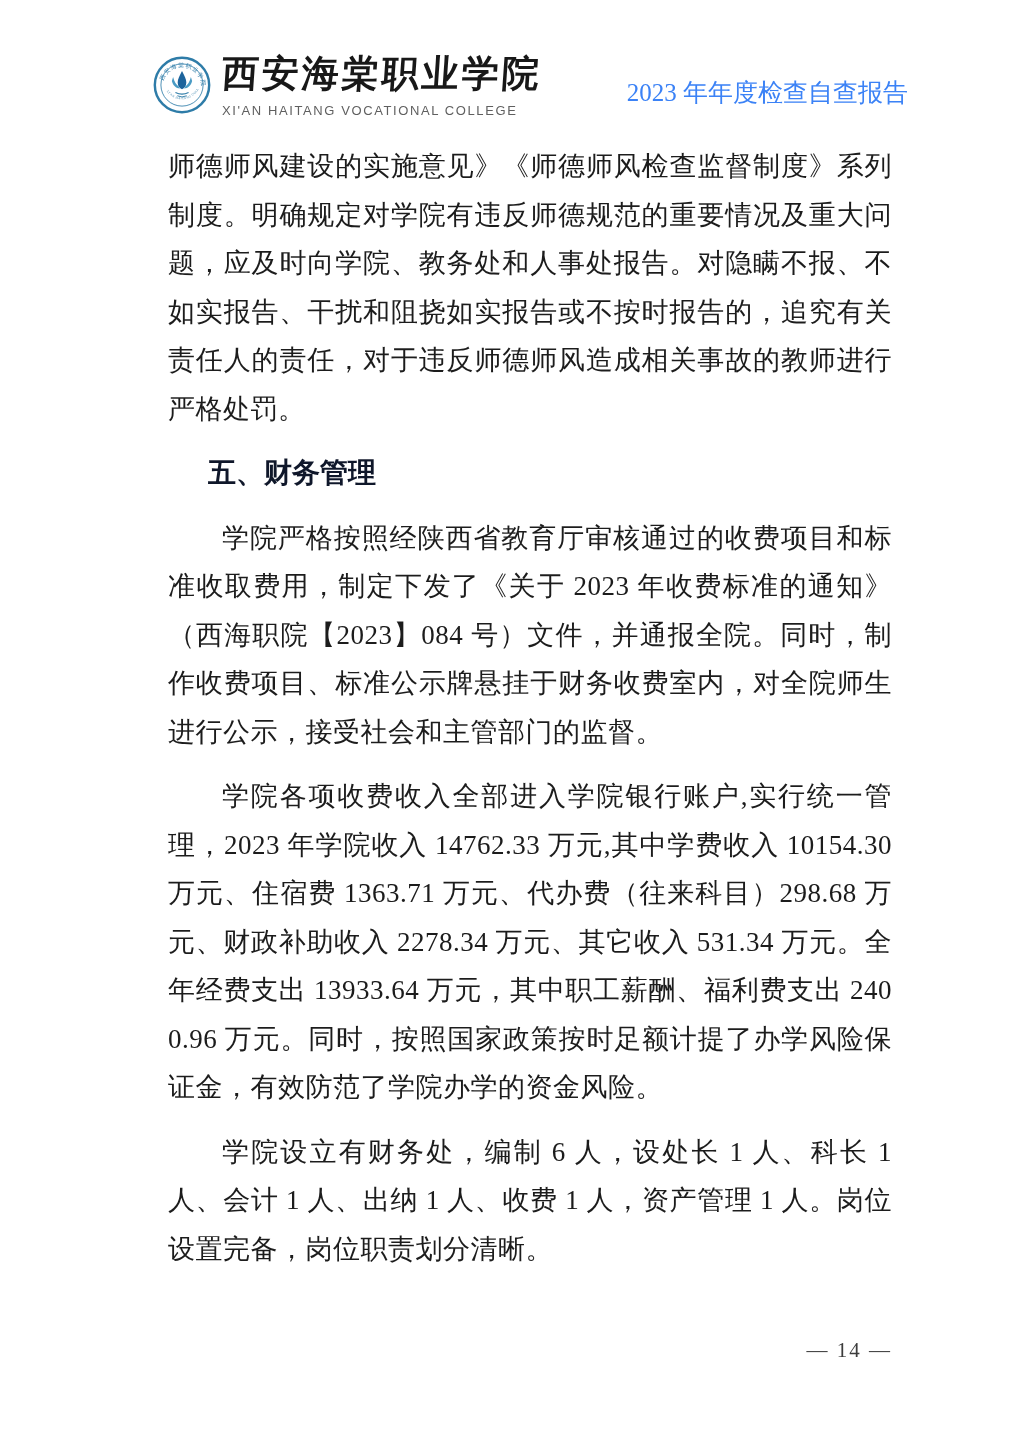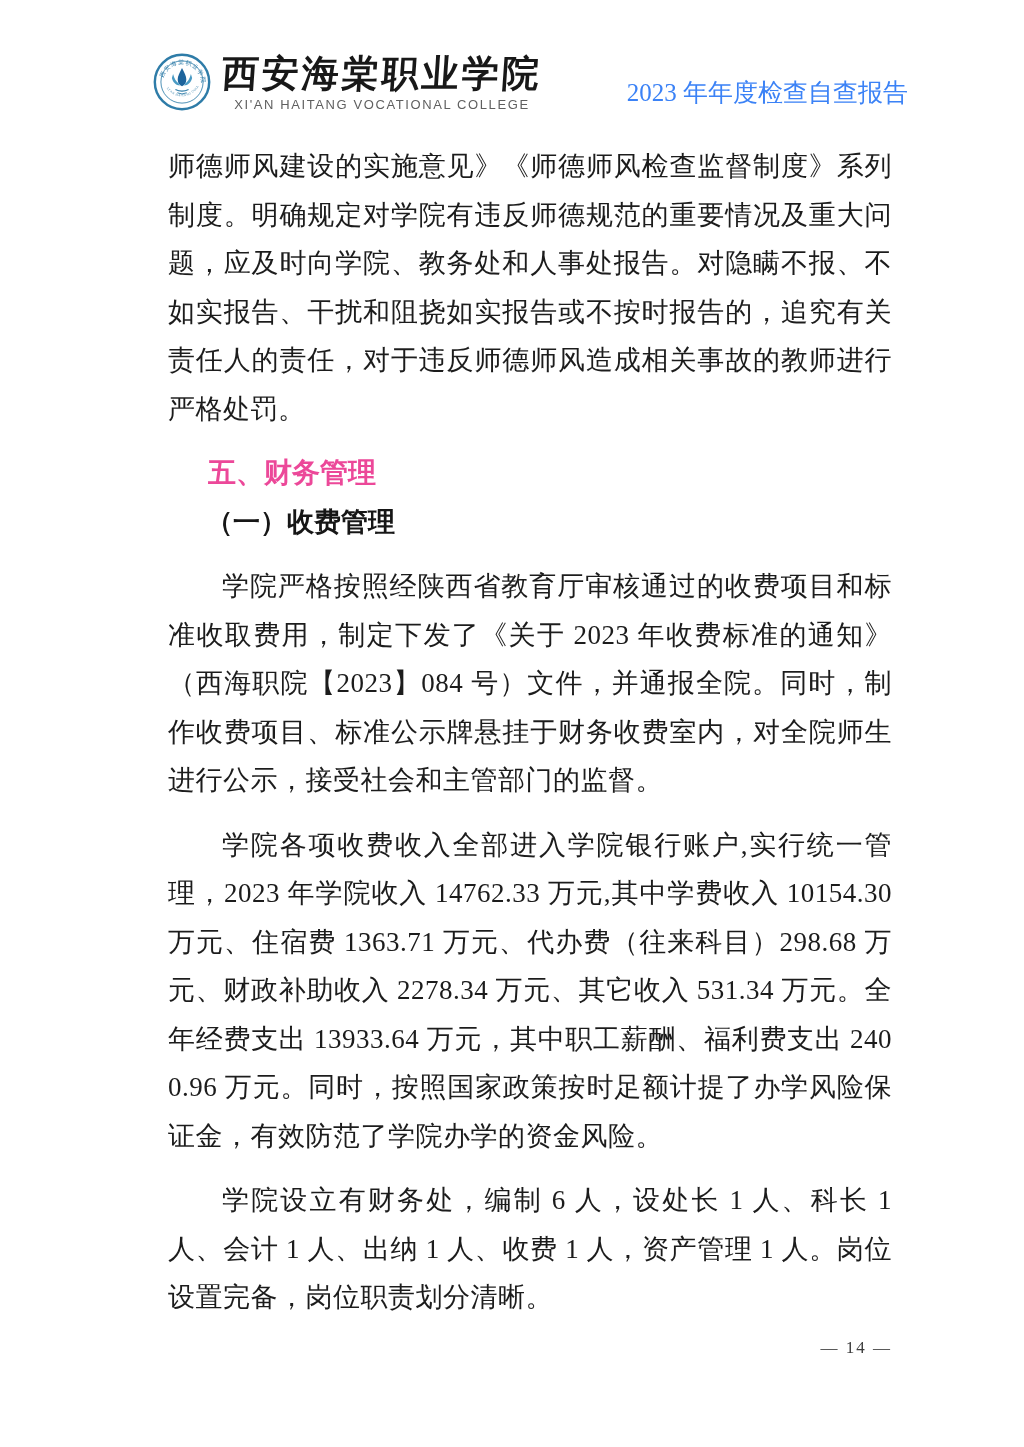--- a/index.html
+++ b/index.html
@@ -48,23 +48,22 @@
     line-height: 42px;
     letter-spacing: 3px;
     color: #181818;
     transform: skewX(-4deg);
   }
   .college-en {
     font-family: "Liberation Sans", "DejaVu Sans", sans-serif;
     font-size: 13px;
     letter-spacing: 1.6px;
     color: #5f5f5f;
-    margin-top: 3px;
+    margin-top: 9px;
     white-space: nowrap;
-    text-align: center;
   }
   .report-title {
     margin-top: 24px;
     font-size: 25px;
     color: #3b82f6;
     white-space: nowrap;
   }
 
   
   .content {
@@ -85,38 +84,38 @@
   .para.no-indent {
     text-indent: 0;
   }
   .heading {
     margin: 0;
     font-family: "Liberation Sans", "DejaVu Sans", sans-serif;
     font-weight: bold;
     font-size: 28px;
     line-height: 48.5px;
     text-indent: 2em;
-    color: #ec4899;
+    color: #0f172a;
   }
   .subheading {
     margin: 0;
     font-size: 27px;
     line-height: 48.5px;
     text-indent: 2em;
     color: #161616;
   }
 
   
   .page-number {
     position: absolute;
     left: 152px;
     top: 1338px;
     width: 740px;
     text-align: right;
-    font-size: 17px;
+    font-size: 21px;
     color: #3c3c3c;
     letter-spacing: 2px;
   }
 </style>
 </head>
 <body>
 
 <div class="page">
 
   <div class="header">
@@ -146,21 +145,20 @@
         <div class="college-zh">西安海棠职业学院</div>
         <div class="college-en">XI'AN HAITANG VOCATIONAL COLLEGE</div>
       </div>
     </div>
     <div class="report-title">2023 年年度检查自查报告</div>
   </div>
 
   <div class="content">
     <p class="para no-indent">师德师风建设的实施意见》《师德师风检查监督制度》系列制度。明确规定对学院有违反师德规范的重要情况及重大问题，应及时向学院、教务处和人事处报告。对隐瞒不报、不如实报告、干扰和阻挠如实报告或不按时报告的，追究有关责任人的责任，对于违反师德师风造成相关事故的教师进行严格处罚。</p>
     <h2 class="heading">五、财务管理</h2>
-    <h3 class="subheading">（一）收费管理</h3>
     <p class="para">学院严格按照经陕西省教育厅审核通过的收费项目和标准收取费用，制定下发了《关于 2023 年收费标准的通知》（西海职院【2023】084 号）文件，并通报全院。同时，制作收费项目、标准公示牌悬挂于财务收费室内，对全院师生进行公示，接受社会和主管部门的监督。</p>
     <p class="para">学院各项收费收入全部进入学院银行账户,实行统一管理，2023 年学院收入 14762.33 万元,其中学费收入 10154.30 万元、住宿费 1363.71 万元、代办费（往来科目）298.68 万元、财政补助收入 2278.34 万元、其它收入 531.34 万元。全年经费支出 13933.64 万元，其中职工薪酬、福利费支出 2400.96 万元。同时，按照国家政策按时足额计提了办学风险保证金，有效防范了学院办学的资金风险。</p>
     <p class="para">学院设立有财务处，编制 6 人，设处长 1 人、科长 1 人、会计 1 人、出纳 1 人、收费 1 人，资产管理 1 人。岗位设置完备，岗位职责划分清晰。</p>
   </div>
 
   <div class="page-number">— 14 —</div>
 
 </div>
 
 </body></html>

